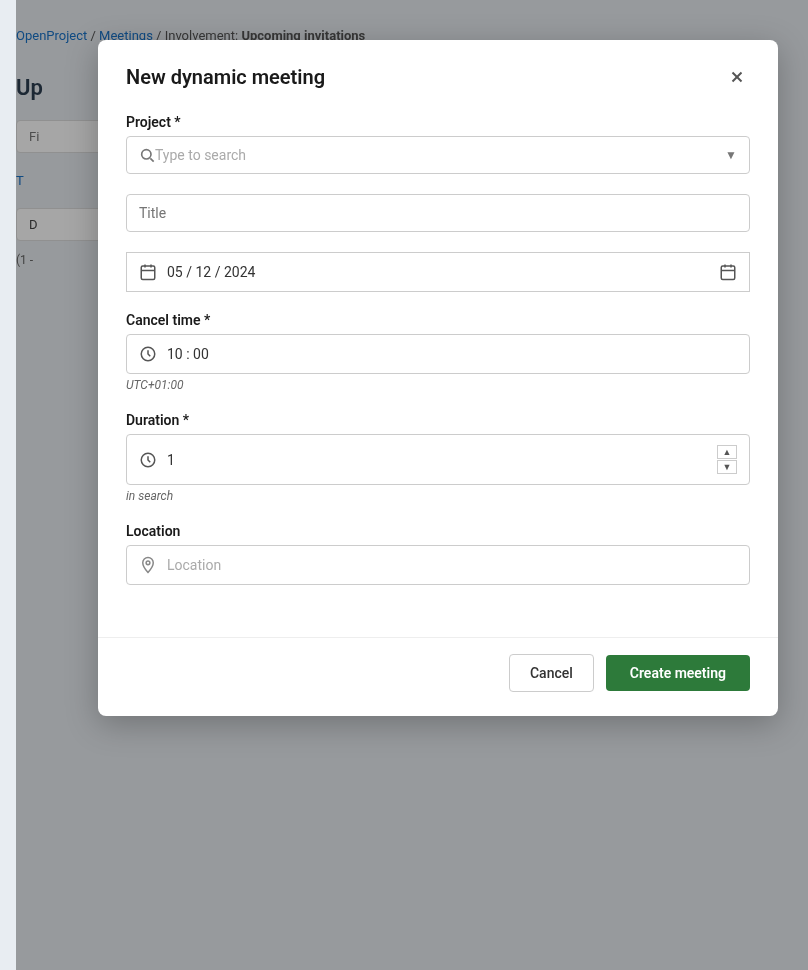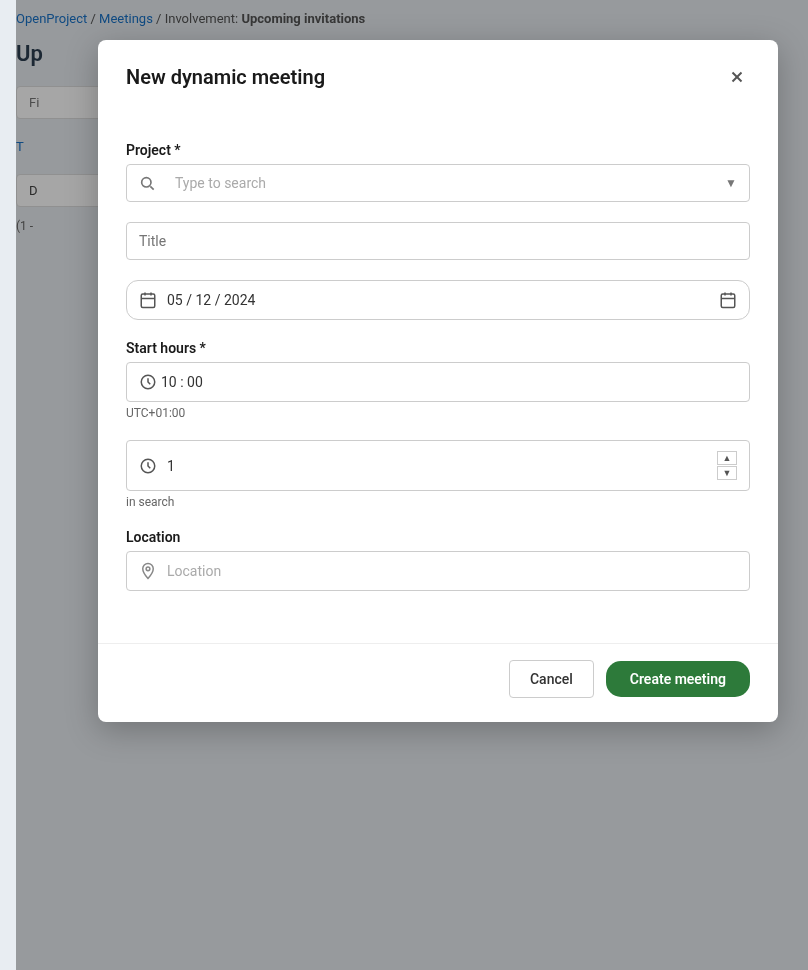--- a/index.html
+++ b/index.html
@@ -20,21 +20,21 @@
     .background-page {
       position: absolute;
       top: 0;
       left: 0;
       width: 100%;
       height: 100%;
       padding: 0;
     }
 
     .breadcrumb {
-      padding: 11px 16px;
+      padding: 28px 16px;
       font-size: 13px;
       color: #555;
     }
 
     .breadcrumb a {
       color: #1a73c8;
       text-decoration: none;
     }
 
     .breadcrumb span {
@@ -140,21 +140,20 @@
       display: flex;
       align-items: center;
       justify-content: center;
       border-radius: 4px;
     }
 
     .modal-body {
       padding: 8px 28px 24px;
       overflow-y: auto;
       flex: 1;
-      margin-top: 28px;
     }
 
     .form-group {
       margin-bottom: 20px;
     }
 
     .form-label {
       font-size: 14px;
       font-weight: 600;
       color: #1a1a1a;
@@ -177,21 +176,21 @@
       display: flex;
       align-items: center;
       justify-content: space-between;
       cursor: pointer;
       background: #fff;
     }
 
     .select-left {
       display: flex;
       align-items: center;
-      gap: 20px;
+      gap: 0;
     }
 
     .dropdown-arrow {
       color: #777;
       font-size: 12px;
     }
 
     
     .text-input {
       width: 100%;
@@ -200,21 +199,21 @@
       padding: 10px 12px;
       font-size: 14px;
       color: #aaa;
       outline: none;
     }
 
     
     .date-input {
       width: 100%;
       border: 1px solid #ccc;
-      border-radius: 12px;
+      border-radius: 0;
       padding: 10px 12px;
       font-size: 14px;
       color: #333;
       display: flex;
       align-items: center;
       justify-content: space-between;
       cursor: pointer;
       background: #fff;
     }
 
@@ -227,29 +226,30 @@
     
     .time-input {
       width: 100%;
       border: 1px solid #ccc;
       border-radius: 4px;
       padding: 10px 12px;
       font-size: 14px;
       color: #333;
       display: flex;
       align-items: center;
-      gap: 4px;
+      gap: 10px;
       cursor: pointer;
       background: #fff;
     }
 
     .helper-text {
       font-size: 12px;
       color: #666;
       margin-top: 4px;
+      font-style: italic;
     }
 
     
     .duration-input {
       width: 100%;
       border: 1px solid #ccc;
       border-radius: 4px;
       padding: 10px 12px;
       font-size: 14px;
       color: #333;
@@ -320,21 +320,21 @@
       padding: 10px 20px;
       font-size: 14px;
       color: #333;
       cursor: pointer;
       font-weight: 500;
     }
 
     .btn-create {
       background: #2d7a3a;
       border: none;
-      border-radius: 15px;
+      border-radius: 4px;
       padding: 10px 24px;
       font-size: 14px;
       color: #fff;
       cursor: pointer;
       font-weight: 600;
     }
 
     
     .icon-sm {
       width: 16px;
@@ -424,34 +424,38 @@
             <rect x="3" y="4" width="18" height="18" rx="2" ry="2"></rect>
             <line x1="16" y1="2" x2="16" y2="6"></line>
             <line x1="8" y1="2" x2="8" y2="6"></line>
             <line x1="3" y1="10" x2="21" y2="10"></line>
           </svg>
         </div>
       </div>
 
       <div class="form-group">
         <label class="form-label">
-          <span>Start hours</span>
+          <span>Cancel time</span>
           <span class="required-star"> *</span>
         </label>
         <div class="time-input">
           <svg class="icon-md" viewBox="0 0 24 24" fill="none" stroke="#555" stroke-width="2">
             <circle cx="12" cy="12" r="9"></circle>
             <polyline points="12 7 12 12 15 15"></polyline>
           </svg>
           <span style="color:#333;">10 : 00</span>
         </div>
         <div class="helper-text">UTC+01:00</div>
       </div>
 
       <div class="form-group">
+        <label class="form-label">
+          <span>Duration</span>
+          <span class="required-star"> *</span>
+        </label>
         <div class="duration-input">
           <div class="duration-left">
             <svg class="icon-md" viewBox="0 0 24 24" fill="none" stroke="#555" stroke-width="2">
               <circle cx="12" cy="12" r="9"></circle>
               <polyline points="12 7 12 12 15 15"></polyline>
             </svg>
             <span style="color:#333;">1</span>
           </div>
           <div class="stepper-arrows">
             <button class="stepper-arrow">▲</button>

